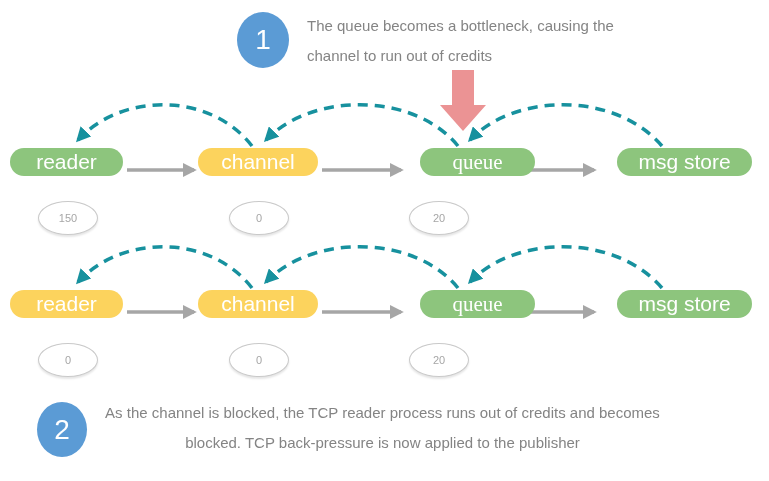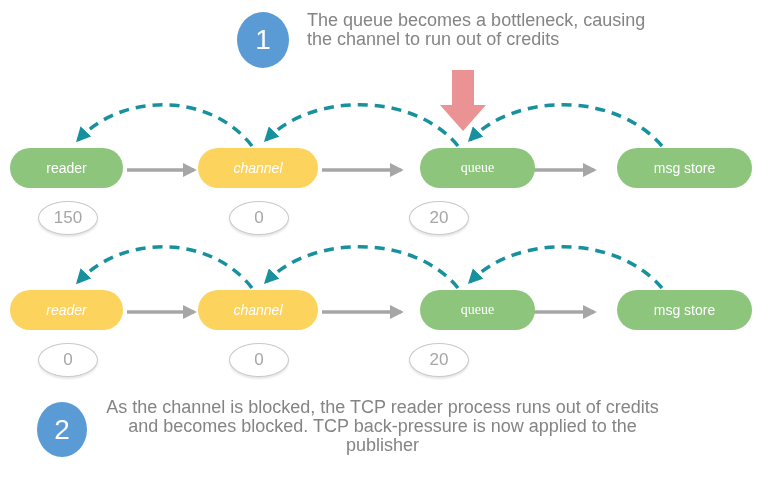--- a/index.html
+++ b/index.html
@@ -8,44 +8,44 @@
     width: 769px;
     height: 481px;
     overflow: hidden;
     font-family: "Liberation Sans", sans-serif;
     background: #ffffff;
   }
   svg.links { position: absolute; left: 0; top: 0; }
 
   .node {
     position: absolute;
-    height: 40px;
+    height: 28px;
     border-radius: 21px;
     display: flex;
     align-items: center;
     justify-content: center;
     color: var(--node_text);
-    font-size: 14px;
+    font-size: 21px;
     z-index: 2;
   }
   .node[data-color="green"]  { background: var(--node_green); }
-  .node[data-color="yellow"] { background: var(--node_yellow); font-style: italic; }
+  .node[data-color="yellow"] { background: var(--node_yellow); }
 
   .credit {
     position: absolute;
     width: 58px;
     height: 32px;
     background: #ffffff;
     border: 1.5px solid var(--credit_border);
     border-radius: 50%;
     display: flex;
     align-items: center;
     justify-content: center;
     color: var(--credit_text);
-    font-size: 17px;
+    font-size: 11px;
     box-shadow: 0 2px 2px rgba(0,0,0,0.10);
     z-index: 2;
   }
 
   .badge {
     position: absolute;
     background: var(--badge_blue);
     border-radius: 50%;
     color: #ffffff;
     display: flex;
@@ -53,22 +53,22 @@
     justify-content: center;
     font-size: 28px;
     z-index: 2;
   }
   .badge-1 { left: 237px; top: 12px;  width: 52px; height: 56px; }
   .badge-2 { left: 37px;  top: 402px; width: 50px; height: 55px; }
 
   .note {
     position: absolute;
     color: var(--note_text);
-    font-size: 18px;
-    line-height: 19px;
+    font-size: 15px;
+    line-height: 30px;
     z-index: 2;
   }
   .note-1 { left: 307px; top: 11px;  width: 345px; }
   .note-2 { left: 95px;  top: 398px; width: 575px; text-align: center; }
 
   
   .flow {
     stroke: var(--arrow_gray);
     stroke-width: 3.5;
     fill: none;

